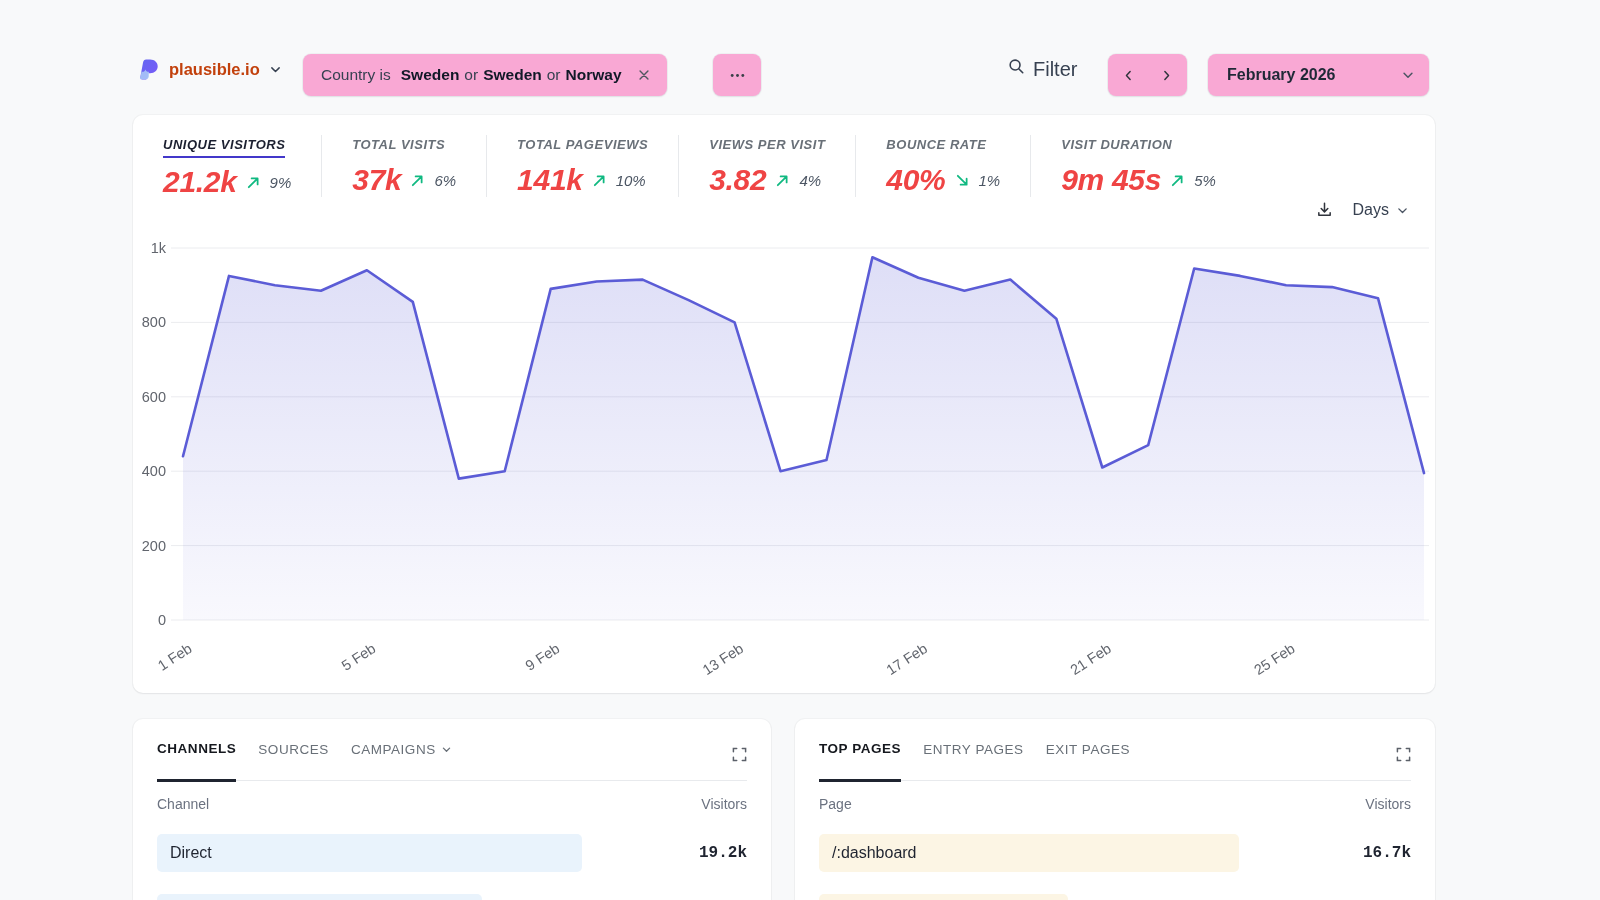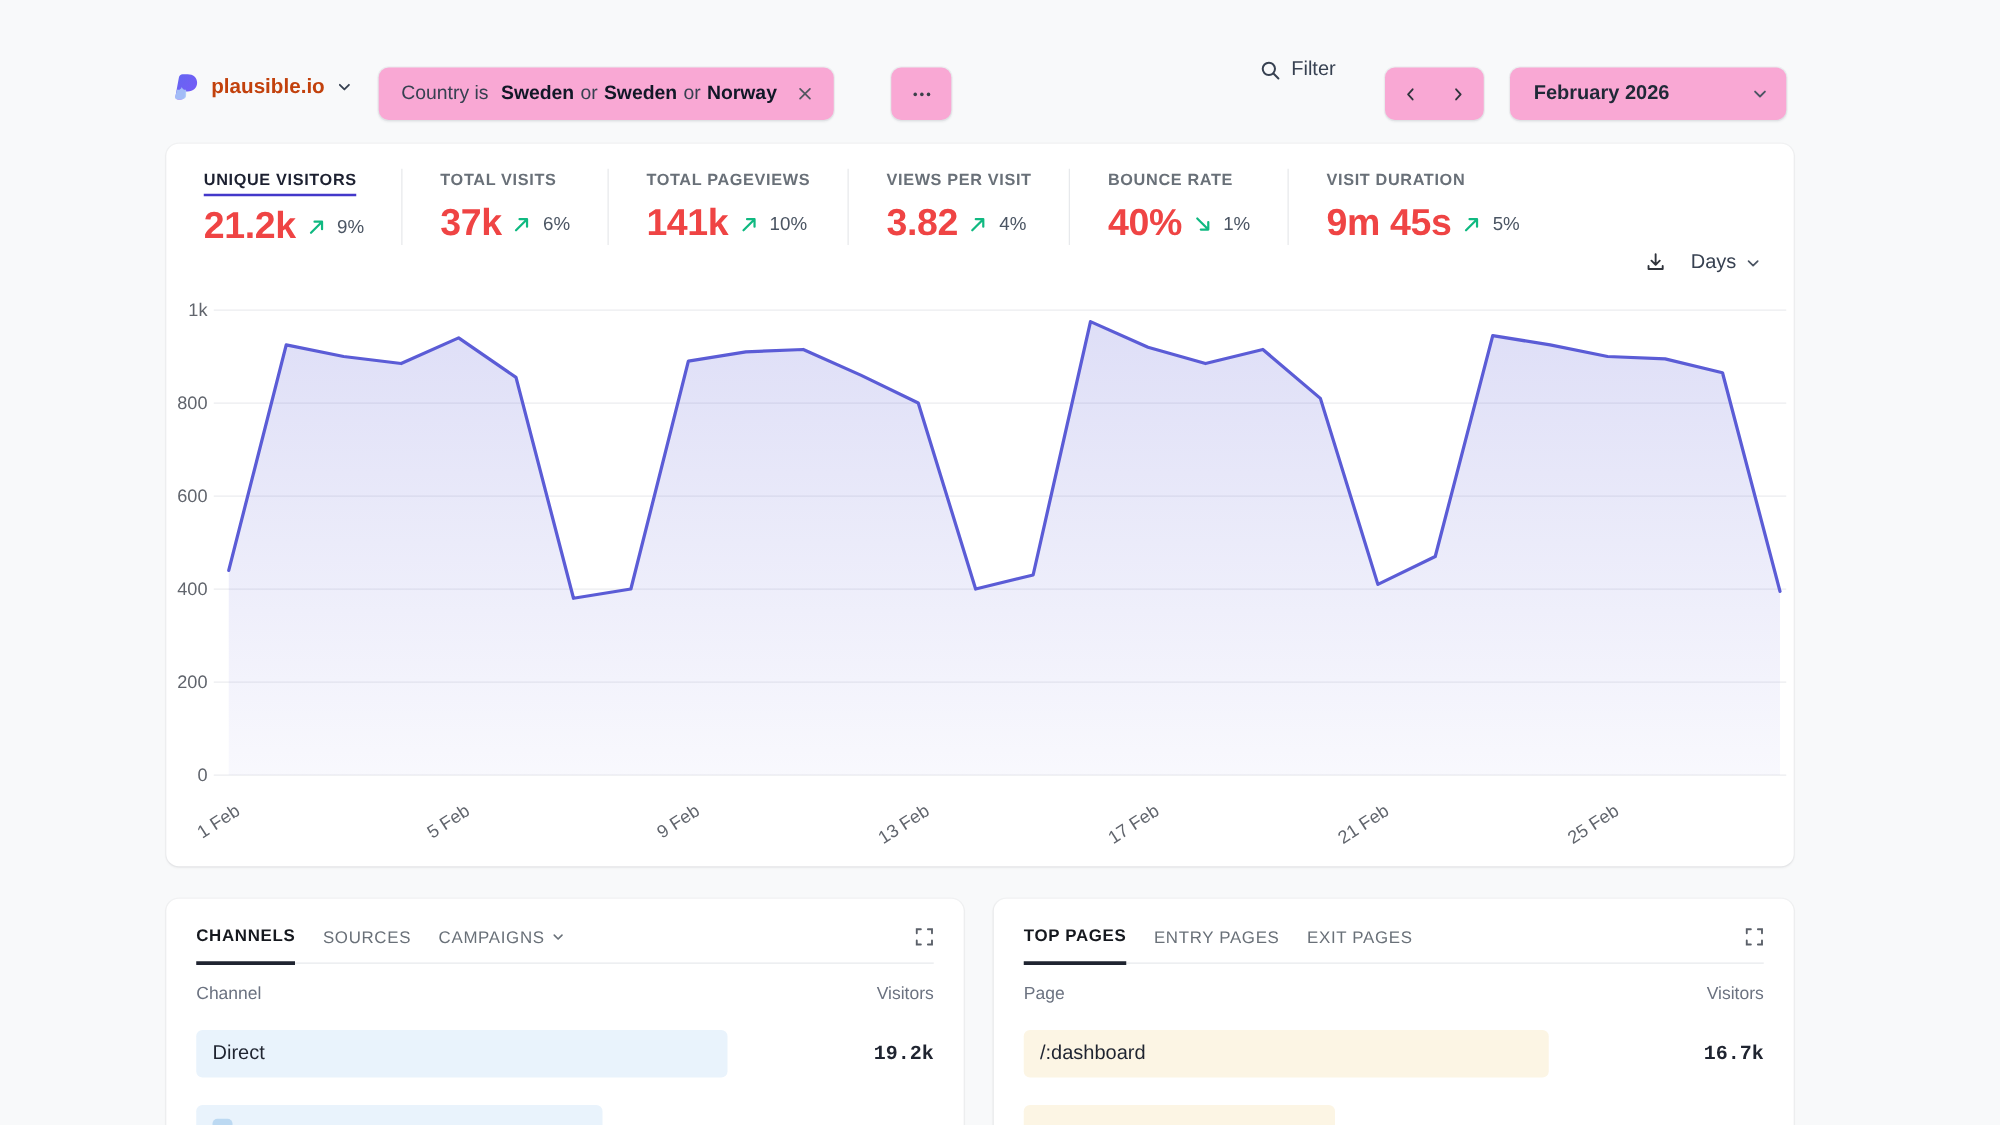--- a/index.html
+++ b/index.html
@@ -25,46 +25,46 @@
     display:flex; align-items:center;
   }
   #site-switcher { position:absolute; top:58px; left:137px; display:flex; align-items:center; gap:9px; cursor:pointer; }
   #site-name { font-size:16.5px; font-weight:700; color:#c2410c;text-align:right; }
   .chev { display:inline-flex; align-items:center; }
   #filter-chip { left:303px; padding:0 16px 0 18px; font-size:15.5px; color:#374151; cursor:pointer; }
   #filter-chip b { color:#111827; font-weight:700; }
   #filter-chip .sep { margin:12px 5px; }
   #chip-close { margin-left:15px; display:inline-flex; cursor:pointer; }
   #more-button { left:713px; width:48px; justify-content:center; font-size:17px; letter-spacing:2px; color:#374151; cursor:pointer; }
-  #filter-button { position:absolute; top:47px; left:1008px; display:flex; align-items:flex-end; gap:8px; font-size:16px; color:#374151; cursor:pointer; }
+  #filter-button { position:absolute; top:58px; left:1008px; display:flex; align-items:flex-start; gap:8px; font-size:20px; color:#374151; cursor:pointer; }
   #nav-arrows { left:1108px; width:79px; justify-content:space-evenly; }
   .nav-arrow { width:34px; height:38px; display:flex; align-items:center; justify-content:center; cursor:pointer; }
   #date-picker { left:1208px; width:221px; padding:0 14px 0 19px; justify-content:space-between; cursor:pointer; }
   #date-label { font-size:16px; font-weight:600; color:#1f2937; }
   
   #main-panel { left:133px; top:115px; width:1302px; height:578px; }
   #metrics-row { display:flex; align-items:flex-start; padding:20px 0 0 30px; }
-  .metric { padding:0 30px; cursor:pointer; }
+  .metric { padding:0 30px; cursor:pointer;font-style:italic; }
   .metric:first-child { padding-left:0; }
   .metric + .metric { border-left:1px solid #e7e9ec; }
   .metric-label { font-size:13px; font-weight:600; letter-spacing:.04em; color:#697078; display:inline-block; padding-bottom:4px; white-space:nowrap; }
   .metric-label.active { color:#1c2030; border-bottom:2px solid #4338ca; }
   .metric-valrow { margin-top:7px; display:flex; align-items:center; gap:9px; }
   .metric-value { font-size:30px; font-weight:700; color:#ef4444; letter-spacing:-.01em; white-space:nowrap; }
   .metric-change { font-size:15px; color:#4b5563; }
   #interval-row { position:absolute; right:26px; top:86px; display:flex; align-items:flex-start; gap:20px; }
   #interval-label { font-size:16px; color:#374151; margin-right:7px; }
   #interval-select { display:flex; align-items:center; cursor:pointer; }
   #download-icon { cursor:pointer; display:inline-flex; }
   #chart-svg { position:absolute; left:8px; top:118px; }
   
   #channels-panel { left:133px; top:719px; width:638px; height:230px; padding:22px 24px; }
   #pages-panel { left:795px; top:719px; width:640px; height:230px; padding:22px 24px; }
   .tabs-row { display:flex; align-items:center; gap:22px; border-bottom:1px solid #e8eaed; padding-bottom:0; }
-  .tab { font-size:13.5px; font-weight:500; letter-spacing:.04em; color:#697078; padding-bottom:13px; cursor:pointer; display:flex; align-items:center; gap:5px; }
+  .tab { font-size:13.5px; font-weight:500; letter-spacing:.04em; color:#697078; padding-bottom:23px; cursor:pointer; display:flex; align-items:center; gap:5px; }
   .tab.active { font-weight:700; color:#15181e; border-bottom:3px solid #1f2430; margin-bottom:-2px; }
   .expand-btn { margin-left:auto; cursor:pointer; display:inline-flex; padding-bottom:13px; }
   .cols-row { display:flex; justify-content:space-between; margin-top:15px; font-size:14px; color:#6b7280; }
   .rows-list { margin-top:9px; }
   .brow { position:relative; height:38px; margin-top:22px; cursor:pointer; }
   .brow .bar { position:absolute; left:0; top:0; bottom:0; border-radius:5px; }
   .bar-blue { background:#e9f3fc; }
   .bar-cream { background:#fcf5e4; }
   .brow .bname { position:absolute; left:13px; top:50%; transform:translateY(-50%); font-size:16px; color:#1f2430; display:flex; align-items:center; gap:8px; }
   .brow .bval { position:absolute; right:0; top:50%; transform:translateY(-50%); font-size:16px; font-weight:600; color:#1f2430;font-family:Liberation Mono, monospace; }

